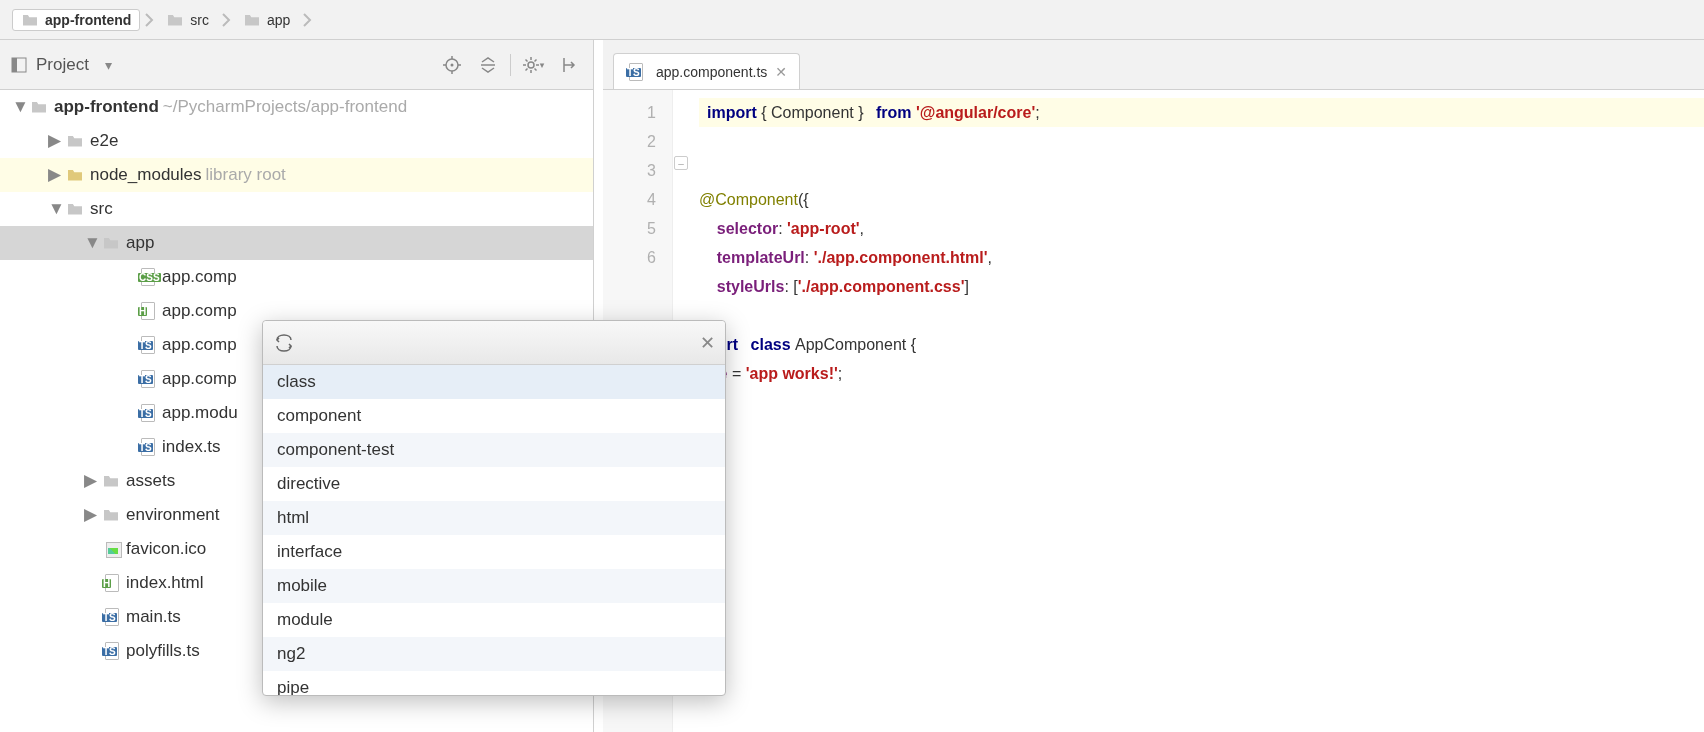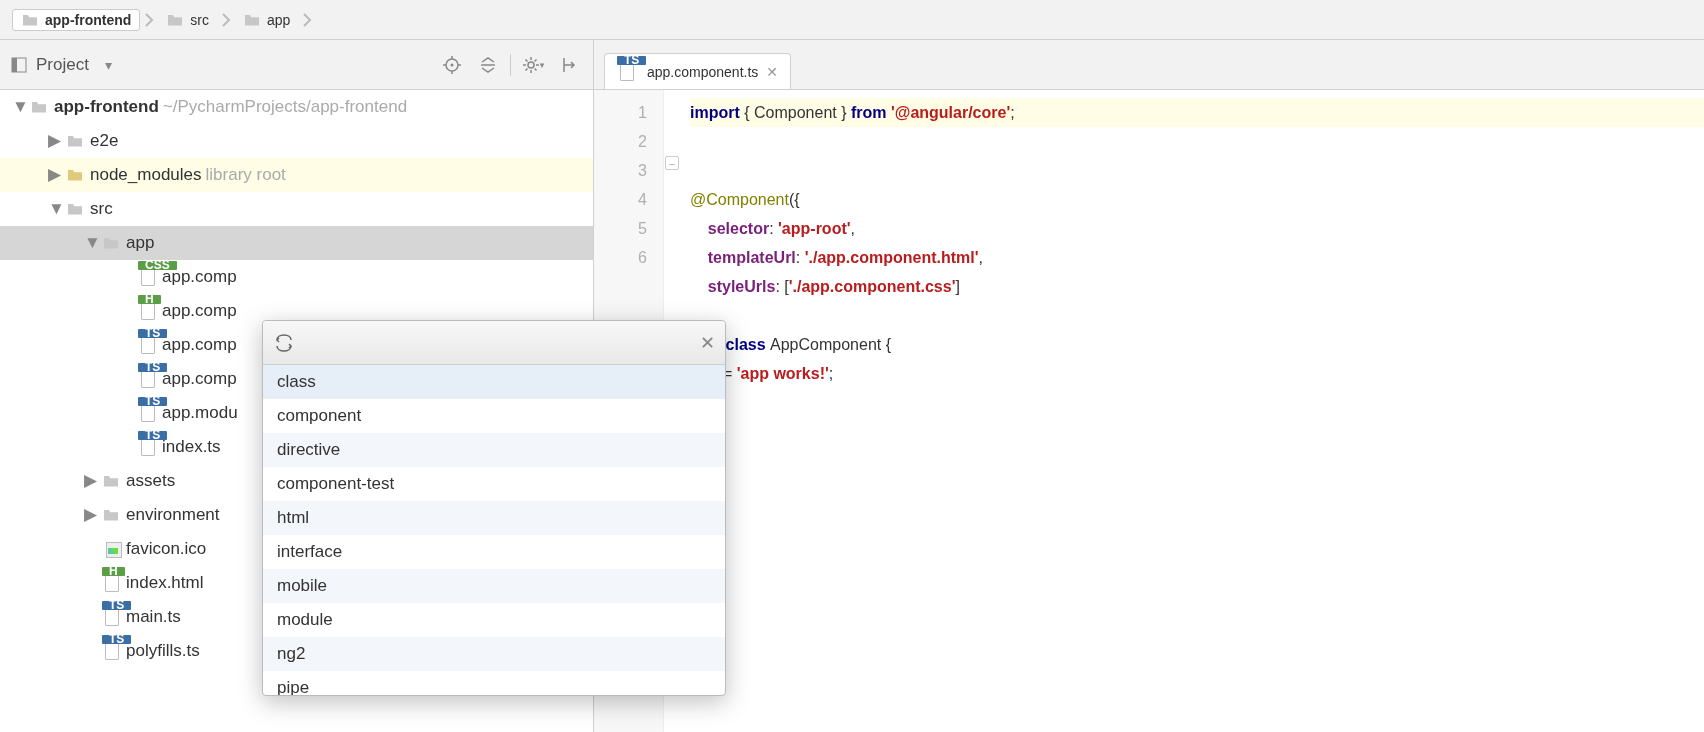--- a/index.html
+++ b/index.html
@@ -6,21 +6,21 @@
 body { background: #fff; font-size: 14px; color: #333; width: 1704px; height: 732px; overflow: hidden; }
 
 
 .breadcrumb { display: flex; align-items: center; height: 40px; background: #f2f2f2; border-bottom: 1px solid #d0d0d0; padding: 0 12px; }
 .crumb { display: flex; align-items: center; gap: 6px; padding: 2px 8px; }
 .crumb.first { background: #fff; border: 1px solid #ccc; border-radius: 3px; }
 .crumb .folder-icon { width: 18px; height: 14px; }
 .crumb-sep { margin: 0 4px; color: #bbb; display:flex; align-items:center; }
 
 
-.main { display: flex; height: calc(100% - 40px); }
+.main { display: flex; height: calc(100% - 40px); gap: 9px; }
 .sidebar { width: 594px; background: #fff; border-right: 1px solid #d0d0d0; display: flex; flex-direction: column; position: relative; }
 .editor { flex: 1; display: flex; flex-direction: column; }
 
 
 .side-hdr { height: 50px; background: #f2f2f2; border-bottom: 1px solid #d0d0d0; display: flex; align-items: center; padding: 0 10px; gap: 8px; }
 .side-hdr .proj-icon { width: 18px; height: 18px; display:flex; align-items:center; justify-content:center; }
 .side-hdr .label { font-size: 17px; color: #555; margin-right: 8px; }
 .side-hdr .spacer { flex: 1; }
 .side-hdr .tool-ico { width: 28px; height: 28px; display:flex; align-items:center; justify-content:center; color: #777; cursor: pointer; }
 .side-hdr .chevd { color: #888; }
@@ -37,41 +37,41 @@
 .indent1 { padding-left: 12px; }
 .indent2 { padding-left: 48px; }
 .indent3 { padding-left: 84px; }
 .indent4 { padding-left: 120px; }
 
 
 .folder-svg { fill: #c7c7c7; }
 .folder-lib-svg { fill: #e0c97a; }
 .file-badge { width: 22px; height: 18px; position: relative; display:inline-block; }
 .file-badge .page { position:absolute; top:0; left:3px; width:14px; height:18px; background:#fff; border:1px solid #bbb; border-radius:1px; }
-.file-badge .tag { position:absolute; bottom:16px; left:0; font-size:12px; font-weight:bold; padding:0 7px; line-height:9px; border-radius:1px; }
+.file-badge .tag { position:absolute; bottom:4px; left:0; font-size:10px; font-weight:bold; padding:0 1px; line-height:9px; border-radius:1px; }
 .tag-css { background:#5b9e47; color:#fff; }
 .tag-h  { background:#5b9e47; color:#fff; }
 .tag-ts { background:#3b6ea5; color:#fff; }
 .file-ico-diamond::before { content:''; position:absolute; top:4px; left:6px; width:8px; height:8px; background: linear-gradient(90deg,#e67e22 50%,#27ae60 50%); transform: rotate(45deg); }
 .img-ico::before { content:''; position:absolute; top:2px; left:4px; width:14px; height:14px; background:#eee; border:1px solid #bbb; }
 .img-ico::after { content:''; position:absolute; top:8px; left:6px; width:10px; height:6px; background: linear-gradient(45deg, #5c9 50%, #6d4 50%); }
 
 
 .tabbar { height: 50px; background: #f2f2f2; border-bottom: 1px solid #d0d0d0; display:flex; align-items: flex-end; padding-left: 10px; }
 .tab { display:flex; align-items:center; gap:8px; background:#fff; border:1px solid #d0d0d0; border-bottom: none; height: 36px; padding: 0 12px; border-radius: 4px 4px 0 0; }
 .tab .close { color:#999; cursor:pointer; }
 
 
 .edbody { flex:1; display:flex; background:#fff; }
 .gutter { width: 70px; background:#f7f7f7; color:#b0b0b0; font-family: "Menlo","Consolas",monospace; font-size:16px; text-align:right; padding: 8px 16px 0 0; line-height: 29px; border-right: 1px solid #eee; }
 .marks { width: 18px; position: relative; }
 .marks .mk { position:absolute; left:1px; width:14px; height:14px; border:1px solid #ccc; background:#fff; border-radius:2px; display:flex;align-items:center;justify-content:center;color:#aaa;font-size:10px; }
 .code { flex:1; font-family: "Menlo","Consolas",monospace; font-size:16px; line-height:29px; padding: 8px 0 0 8px; white-space: pre; }
 .hl-line { background: #fffde6; display:block; }
-.kw { color:#000080; font-weight:bold; }
+.kw { color:#000080; font-weight:bold;margin-left:8px; }
 .str { color:#b91c1c; font-weight:bold; }
 .id { color:#7a1f7a; font-weight:bold; }
 .at { color:#808000; }
 
 
 .popup { position:absolute; left:262px; top:280px; width:464px; background:#fff; border:1px solid #bbb; box-shadow: 0 6px 24px rgba(0,0,0,.25); border-radius:4px; z-index:50; }
 .popup-hdr { height:44px; background: linear-gradient(#f8f8f8,#e8e8e8); border-bottom:1px solid #d0d0d0; display:flex; align-items:center; padding:0 10px; border-radius:4px 4px 0 0; }
 .refresh-ico { width:22px;height:22px; display:flex;align-items:center;justify-content:center; color:#666; }
 .popup-hdr .sp { flex:1; }
 .popup-close { color:#888; cursor:pointer; font-size:18px; }
@@ -334,22 +334,22 @@
               <path d="M4 4l-2 2 2 2M14 10l2 2-2 2" fill="none" stroke="#666" stroke-width="1.5"></path>
               <path d="M2 6c0-3 3-5 7-5s7 2 7 5M16 12c0 3-3 5-7 5s-7-2-7-5" fill="none" stroke="#666" stroke-width="1.5"></path>
             </svg>
           </span>
         <span class="sp"></span>
         <span class="popup-close">✕</span>
       </div>
       <div class="popup-list" id="popup-list">
           <div class="popup-item sel">class</div>
           <div class="popup-item">component</div>
+          <div class="popup-item">component-test</div>
           <div class="popup-item">directive</div>
-          <div class="popup-item">component-test</div>
           <div class="popup-item">html</div>
           <div class="popup-item">interface</div>
           <div class="popup-item">mobile</div>
           <div class="popup-item">module</div>
           <div class="popup-item">ng2</div>
           <div class="popup-item">pipe</div>
         </div>
     </div>
   </div>
 

